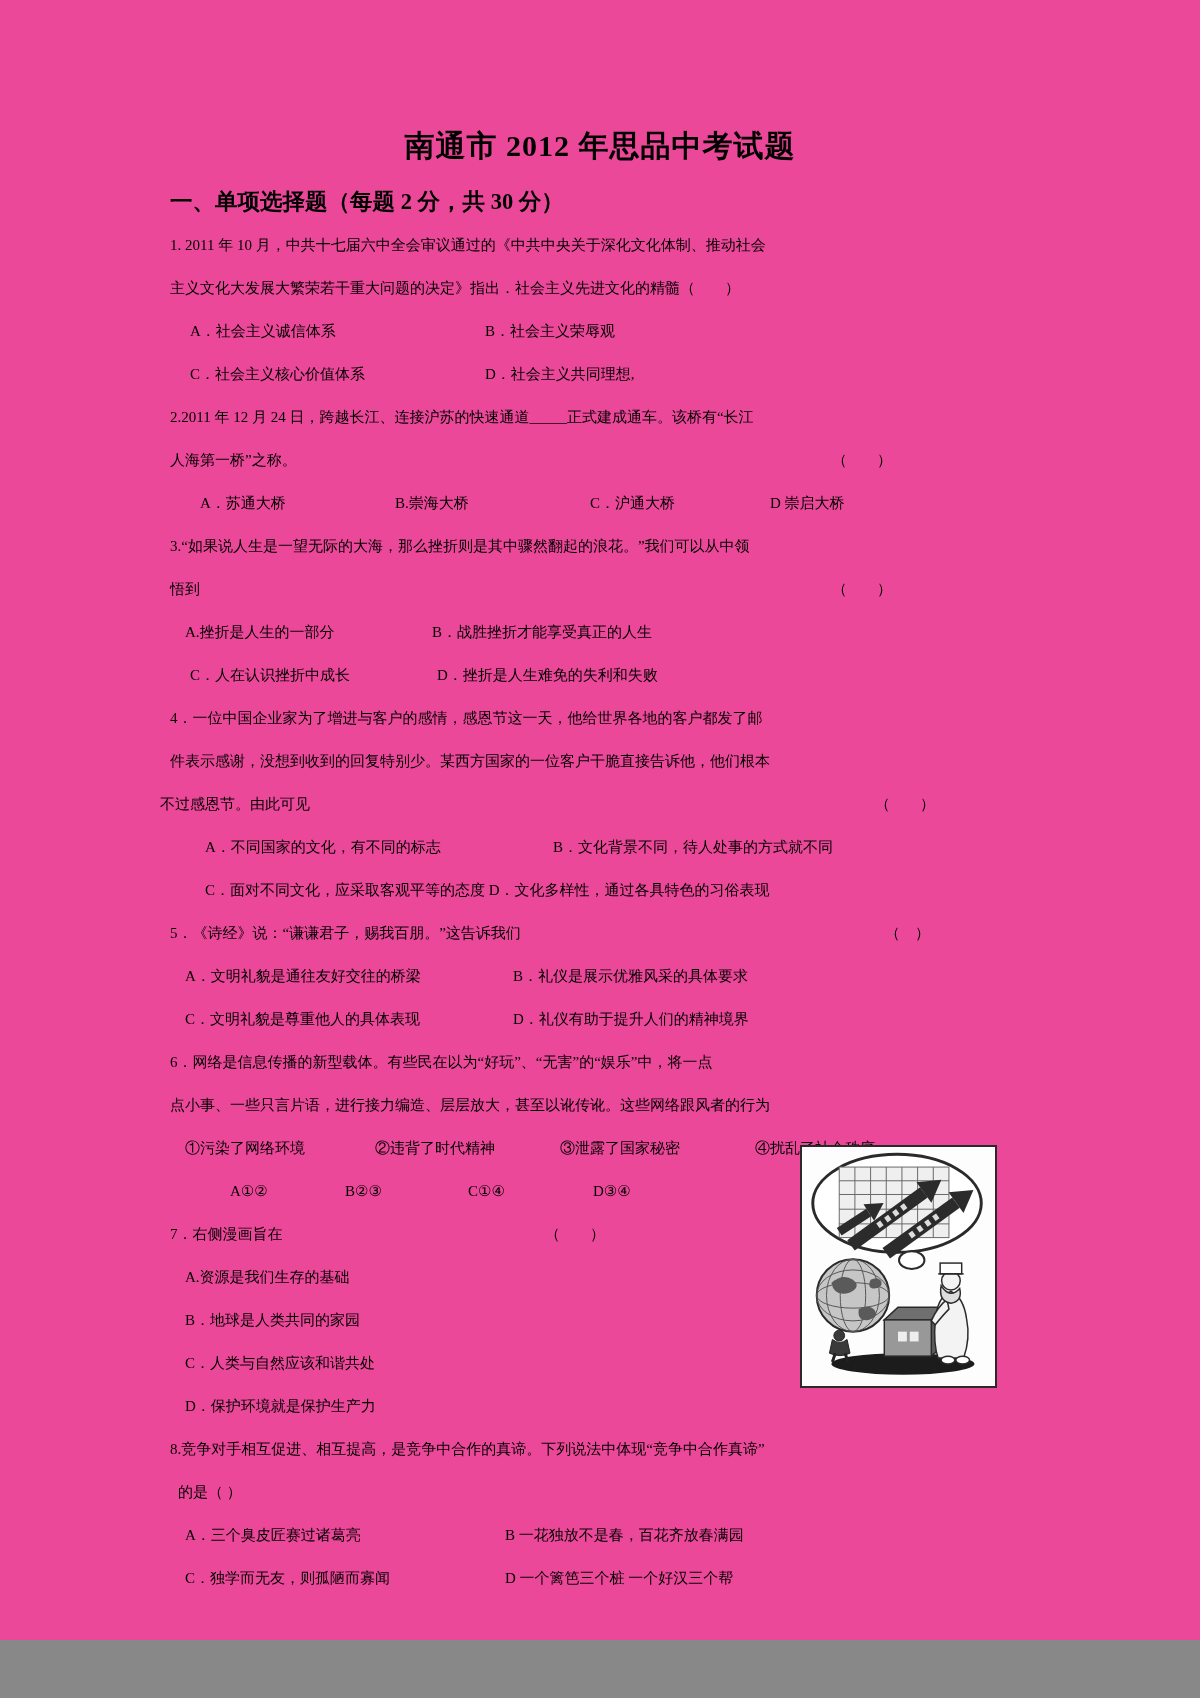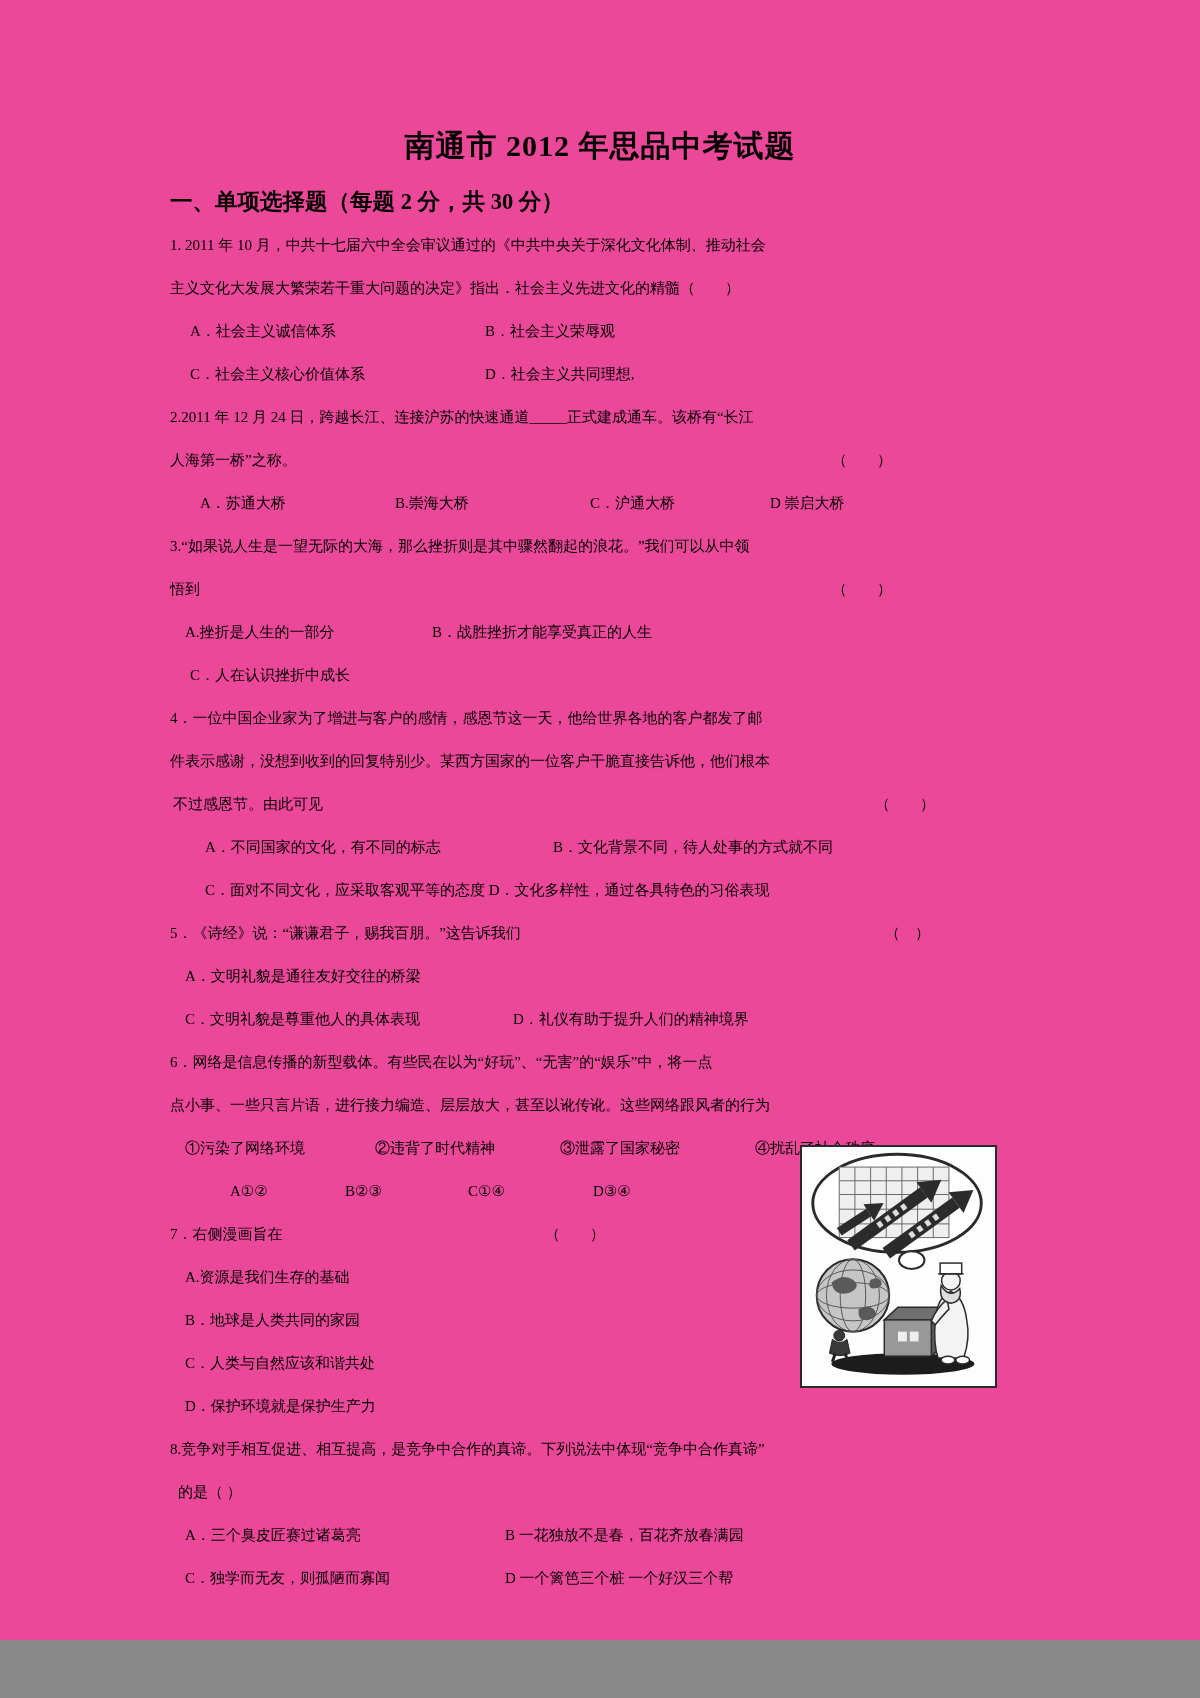--- a/index.html
+++ b/index.html
@@ -98,44 +98,46 @@
       <div class="line" style="top: 575px; padding-left: 16px;">
         <span class="seg" style="left: 170px;">悟到</span>
         <span class="seg" style="left: 832px;">（　　）</span>
       </div>
       <div class="line" style="top: 618px;">
         <span class="seg" style="left: 185px;">A.挫折是人生的一部分</span>
         <span class="seg" style="left: 432px;">B．战胜挫折才能享受真正的人生</span>
       </div>
       <div class="line" style="top: 661px;">
         <span class="seg" style="left: 190px;">C．人在认识挫折中成长</span>
+        <span class="seg" style="left: 437px;">D．挫折是人生难免的失利和失败</span>
       </div>
       <div class="line" style="top: 704px;">
         <span class="seg" style="left: 170px;">4．一位中国企业家为了增进与客户的感情，感恩节这一天，他给世界各地的客户都发了邮</span>
       </div>
       <div class="line" style="top: 747px;">
         <span class="seg" style="left: 170px;">件表示感谢，没想到收到的回复特别少。某西方国家的一位客户干脆直接告诉他，他们根本</span>
       </div>
       <div class="line" style="top: 790px;">
-        <span class="seg" style="left: 173px;">不过感恩节。由此可见</span>
+        <span class="seg" style="left: 160px;">不过感恩节。由此可见</span>
         <span class="seg" style="left: 875px;">（　　）</span>
       </div>
       <div class="line" style="top: 833px;">
         <span class="seg" style="left: 205px;">A．不同国家的文化，有不同的标志</span>
         <span class="seg" style="left: 553px;">B．文化背景不同，待人处事的方式就不同</span>
       </div>
       <div class="line" style="top: 876px;">
         <span class="seg" style="left: 205px;">C．面对不同文化，应采取客观平等的态度 D．文化多样性，通过各具特色的习俗表现</span>
       </div>
       <div class="line" style="top: 919px;">
         <span class="seg" style="left: 170px;">5．《诗经》说：“谦谦君子，赐我百朋。”这告诉我们</span>
         <span class="seg" style="left: 885px;">（　）</span>
       </div>
       <div class="line" style="top: 962px;">
         <span class="seg" style="left: 185px;">A．文明礼貌是通往友好交往的桥梁</span>
+        <span class="seg" style="left: 513px;">B．礼仪是展示优雅风采的具体要求</span>
       </div>
       <div class="line" style="top: 1005px;">
         <span class="seg" style="left: 185px;">C．文明礼貌是尊重他人的具体表现</span>
         <span class="seg" style="left: 513px;">D．礼仪有助于提升人们的精神境界</span>
       </div>
       <div class="line" style="top: 1048px;">
         <span class="seg" style="left: 170px;">6．网络是信息传播的新型载体。有些民在以为“好玩”、“无害”的“娱乐”中，将一点</span>
       </div>
       <div class="line" style="top: 1091px;">
         <span class="seg" style="left: 170px;">点小事、一些只言片语，进行接力编造、层层放大，甚至以讹传讹。这些网络跟风者的行为</span>

